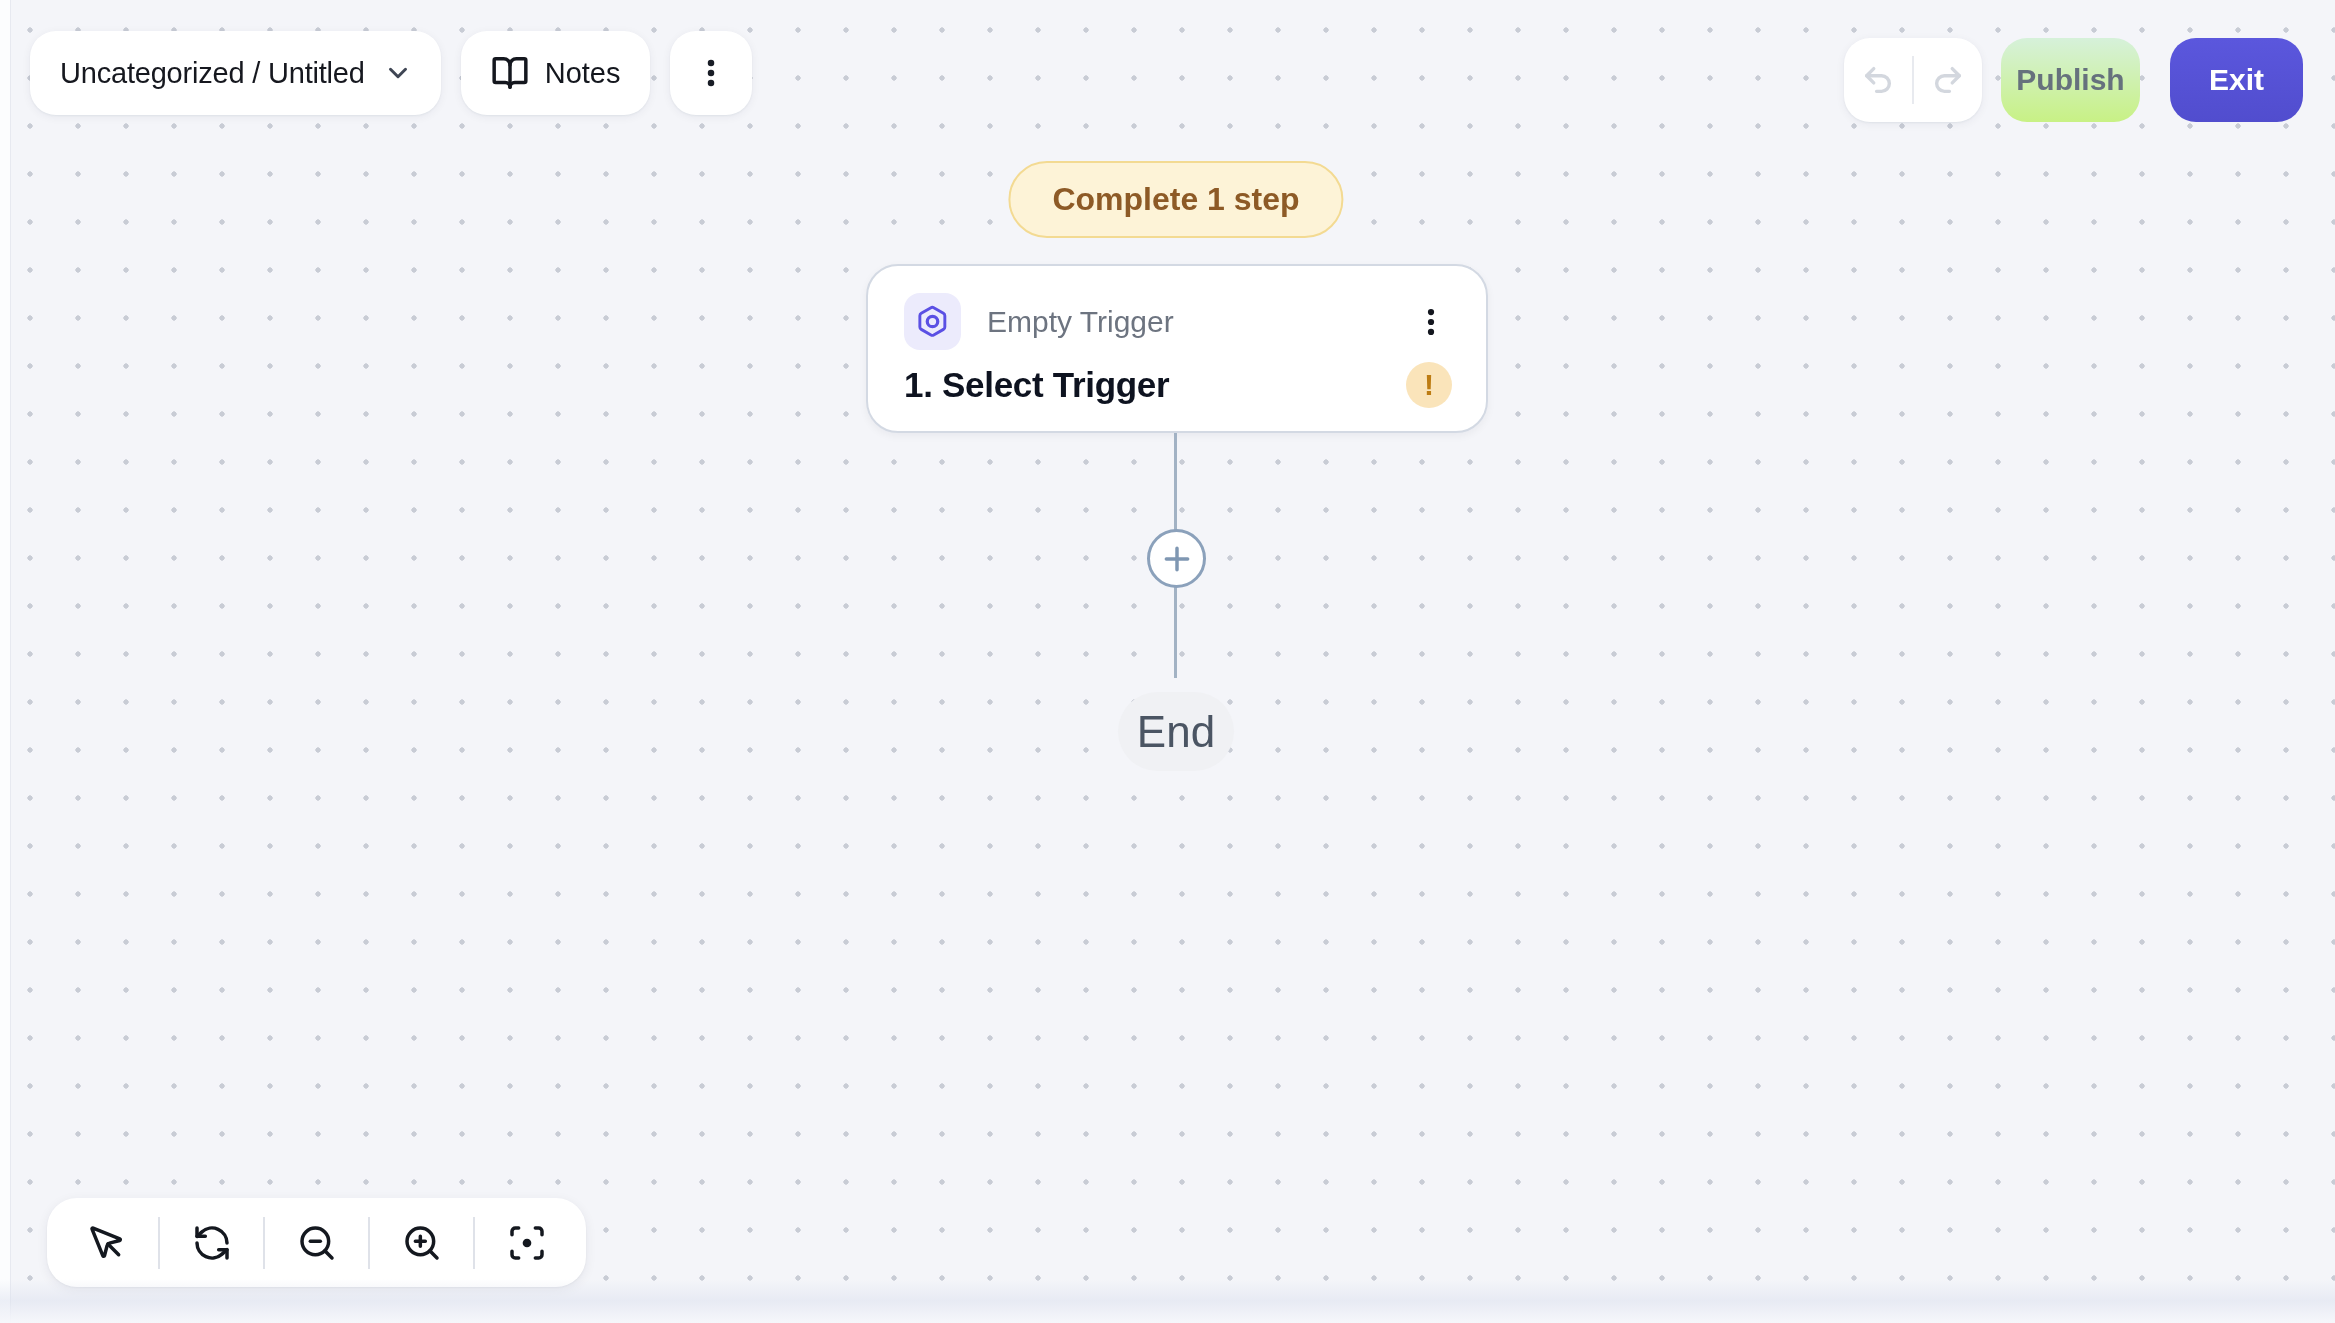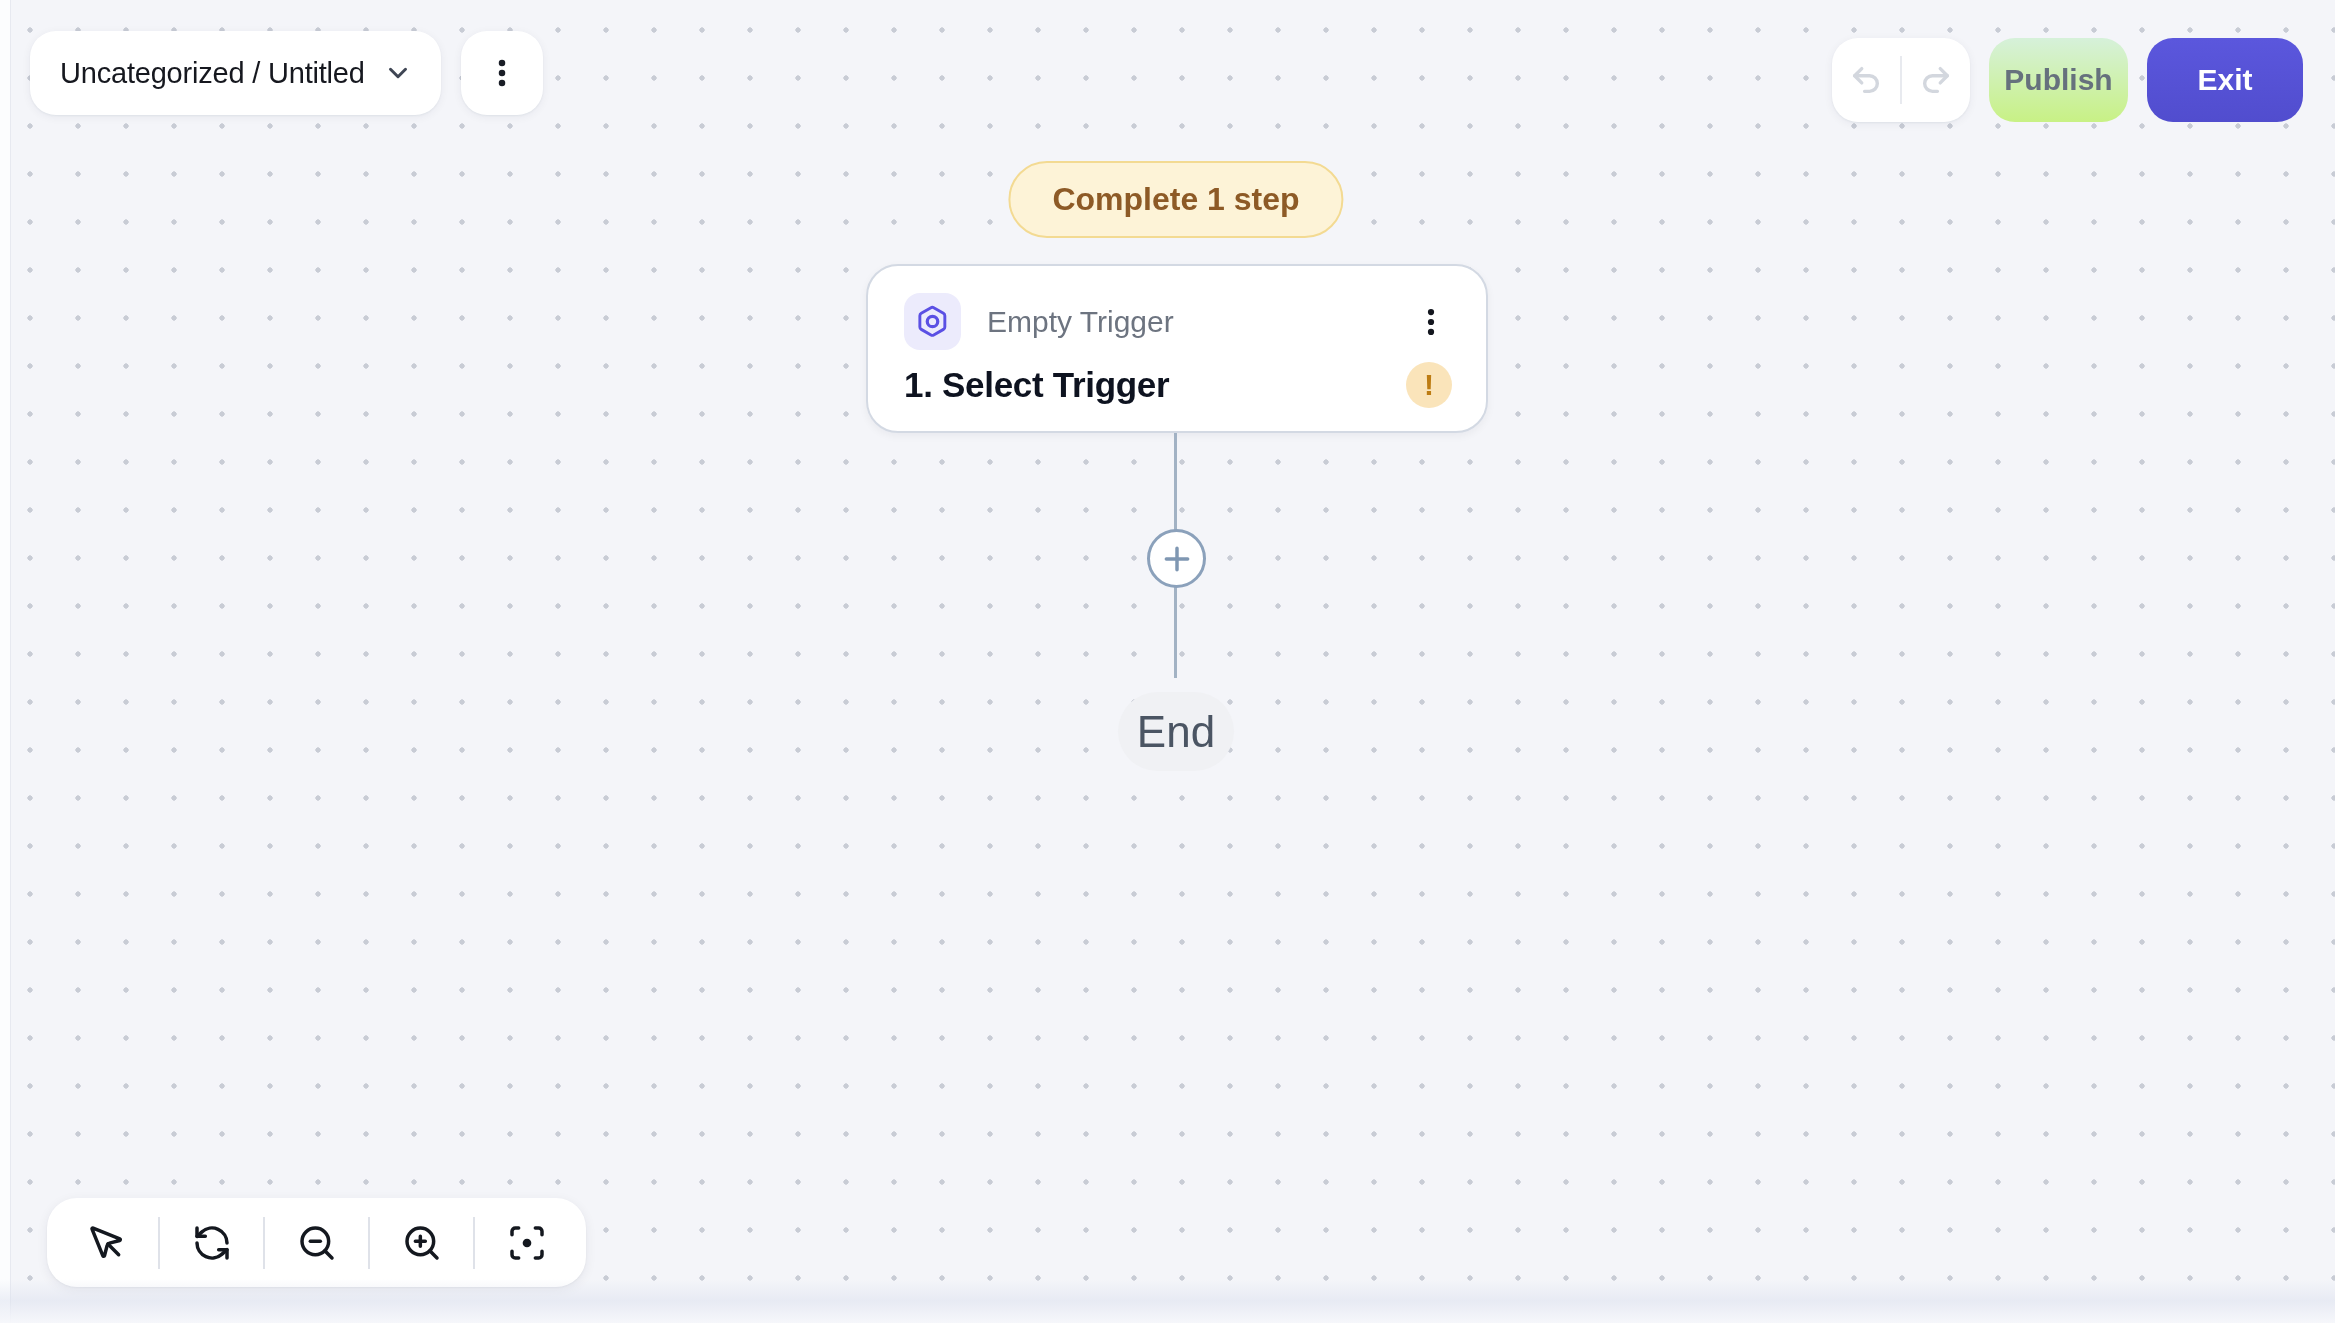--- a/index.html
+++ b/index.html
@@ -44,24 +44,24 @@
     box-shadow:0 2px 10px rgba(25,33,61,.06), 0 1px 2px rgba(25,33,61,.05); }
   .history-half { flex:1; height:100%; display:flex; align-items:center; justify-content:center; border:none; background:transparent; cursor:default; }
   .history-divider { width:1.5px; height:48px; background:#e8eaef; }
   .publish-btn {
     width:139px; height:84px; border:none; border-radius:26px; cursor:pointer;
     background:linear-gradient(180deg,#d6f1da 0%,#c8f185 100%);
     font-size:30px; font-weight:700; color:#66717d; font-family:inherit;
     display:flex; align-items:center; justify-content:center;
   }
   .exit-btn {
-    width:156px; height:84px; border:none; border-radius:26px; cursor:pointer;
+    width:133px; height:84px; border:none; border-radius:26px; cursor:pointer;
     background:linear-gradient(180deg,#5b57dd 0%,#514dce 100%);
     font-size:30px; font-weight:700; color:#ffffff; font-family:inherit;
-    display:flex; align-items:center; justify-content:center;
+    display:flex; align-items:center; justify-content:center;margin-left:11px;
   }
 
   
   .steps-badge {
     position:absolute; left:1176px; top:161px; transform:translateX(-50%);
     height:77px; padding:0 42px; border-radius:40px;
     background:#fdf3d7; border:2.5px solid #f3da92;
     display:flex; align-items:center;
     font-size:32px; font-weight:600; color:#8d5a26; white-space:nowrap;
   }
@@ -126,20 +126,29 @@
   <div class="topbar-left">
     <button class="pill-btn flow-title-btn">
       <span class="flow-title-text">Uncategorized / Untitled</span>
       <span>
         <svg width="30" height="30" viewBox="0 0 24 24" fill="none" stroke="#3f4654" stroke-width="2.4" stroke-linecap="round" stroke-linejoin="round">
             <path d="m6 9 6 6 6-6"></path>
           </svg>
       </span>
     </button>
 
+    <button class="pill-btn notes-btn">
+      <span>
+        <svg width="38" height="38" viewBox="0 0 24 24" fill="none" stroke="#14171e" stroke-width="2.2" stroke-linecap="round" stroke-linejoin="round">
+            <path d="M12 7v14"></path>
+            <path d="M3 18a1 1 0 0 1-1-1V4a1 1 0 0 1 1-1h5a4 4 0 0 1 4 4 4 4 0 0 1 4-4h5a1 1 0 0 1 1 1v13a1 1 0 0 1-1 1h-6a3 3 0 0 0-3 3 3 3 0 0 0-3-3z"></path>
+          </svg>
+      </span>
+      <span class="notes-label">Notes</span>
+    </button>
 
     <button class="pill-btn kebab-btn">
       <span>
         <svg width="34" height="34" viewBox="0 0 24 24" fill="#191d26">
             <circle cx="12" cy="5" r="2.3"></circle>
             <circle cx="12" cy="12" r="2.3"></circle>
             <circle cx="12" cy="19" r="2.3"></circle>
           </svg>
       </span>
     </button>

